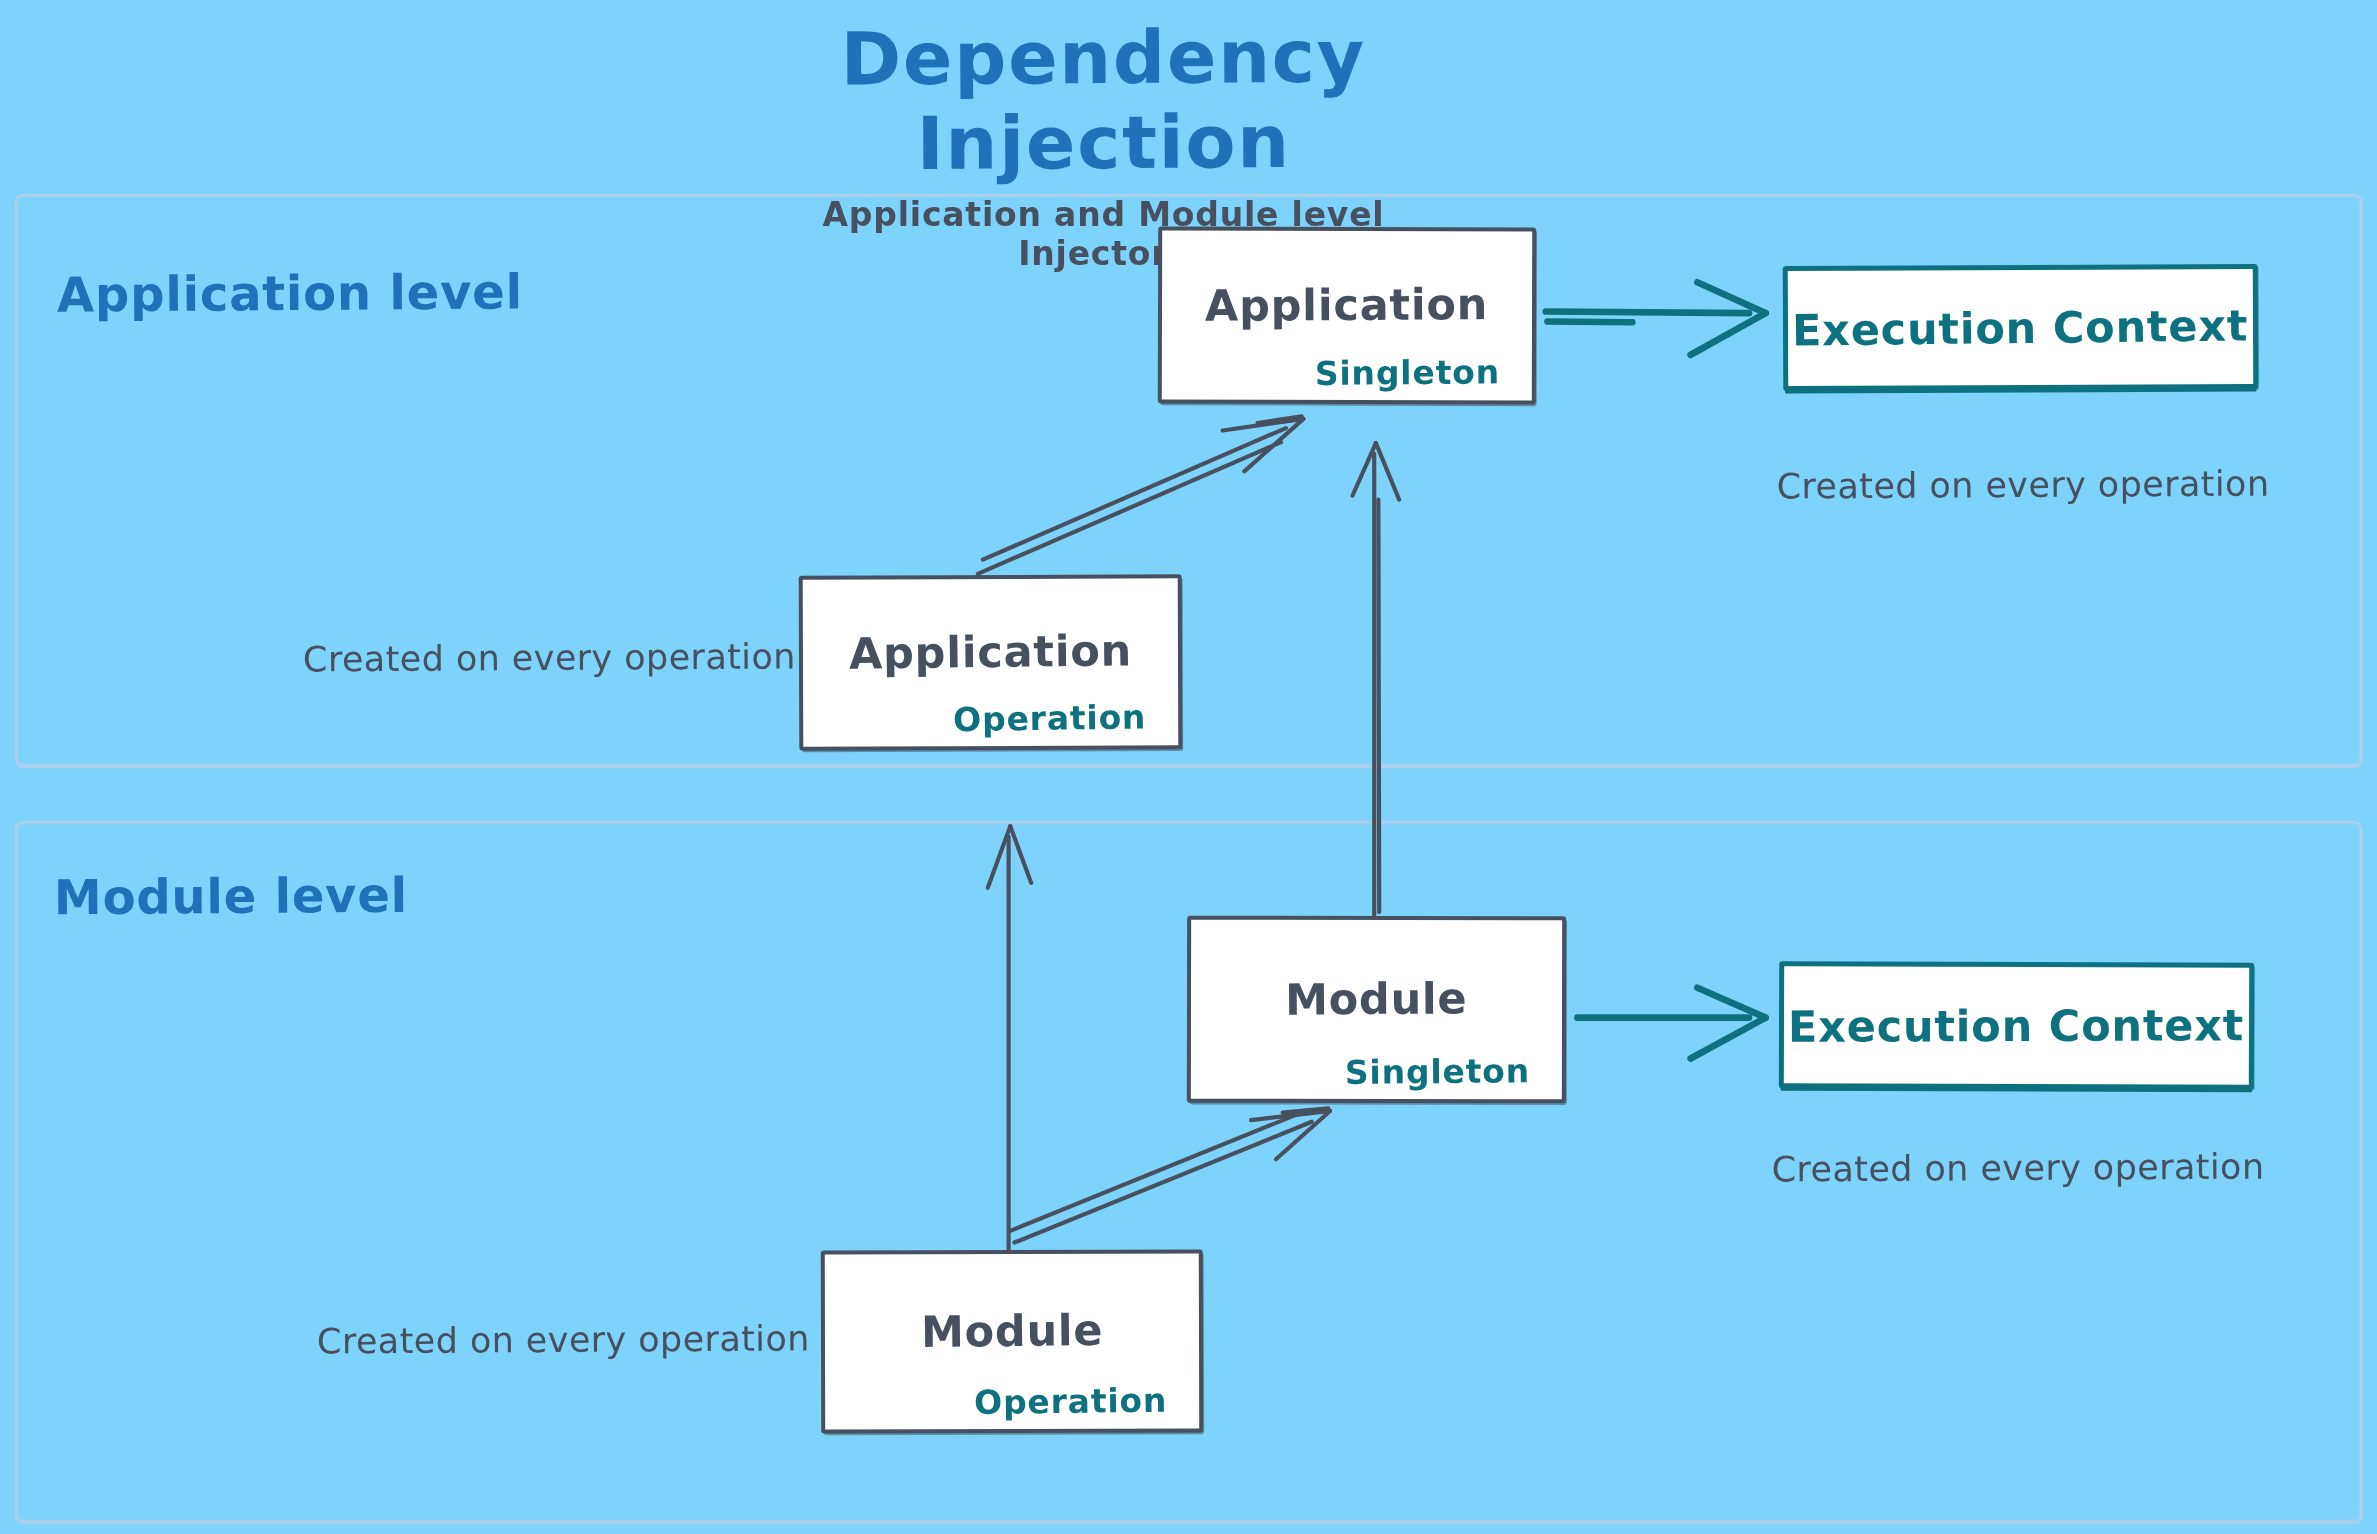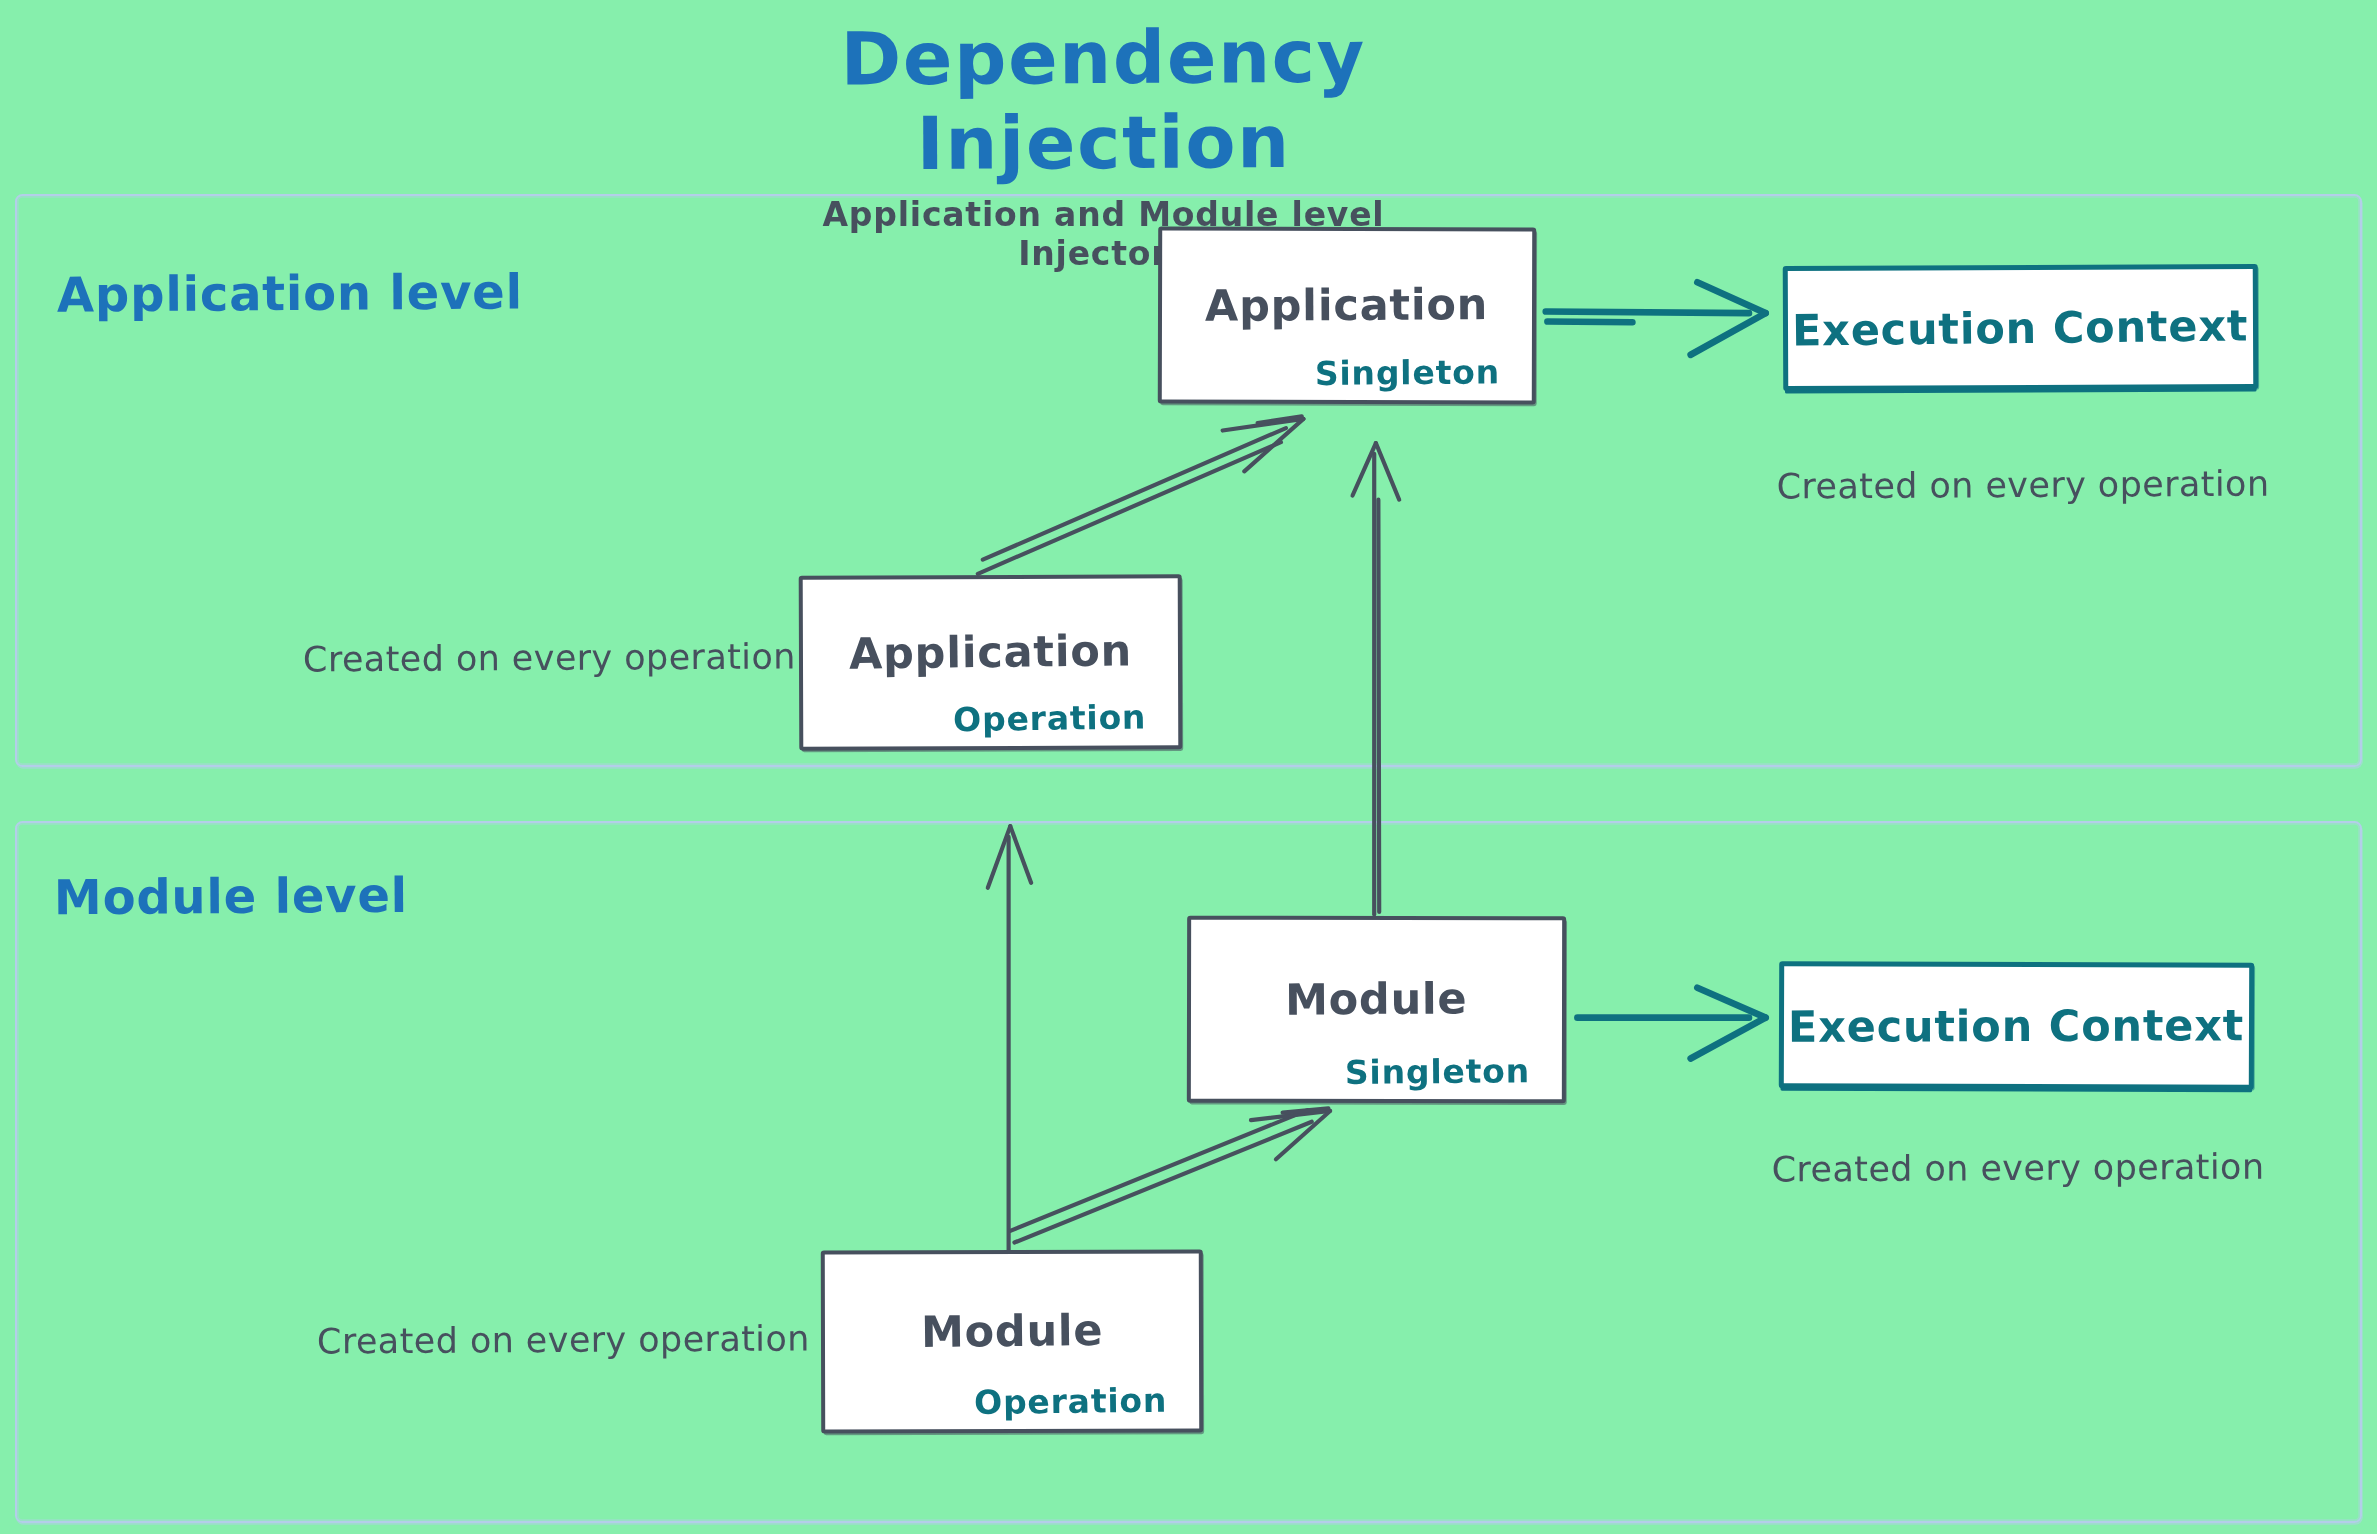--- a/index.html
+++ b/index.html
@@ -7,21 +7,21 @@
     --teal:#0e7180;
     --slate:#47505e;
     --panel:#b3cee9;
   }
   *{margin:0;padding:0;box-sizing:border-box;}
   html,body{background:#ffffff;}
   body{font-family:"DejaVu Sans","Liberation Sans",sans-serif;}
   .stage{
     position:relative;
     width:2377px;height:1534px;
-    background:#86efac;
+    background:#7dd3fc;
     overflow:hidden;
   }
   
   .header{
     position:absolute;left:733px;top:15px;width:741px;
     text-align:center;
   }
   .title{
     color:var(--blue);
     font-size:73px;font-weight:600;letter-spacing:1.7px;

